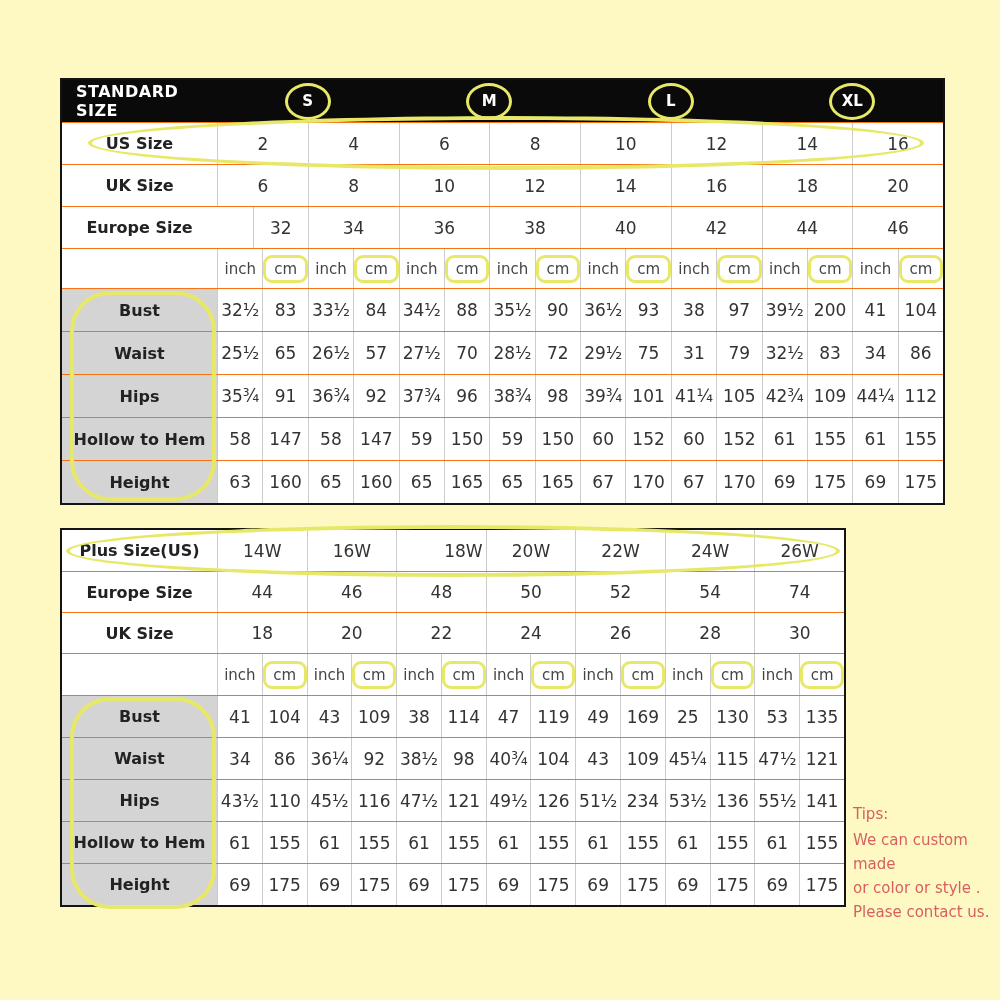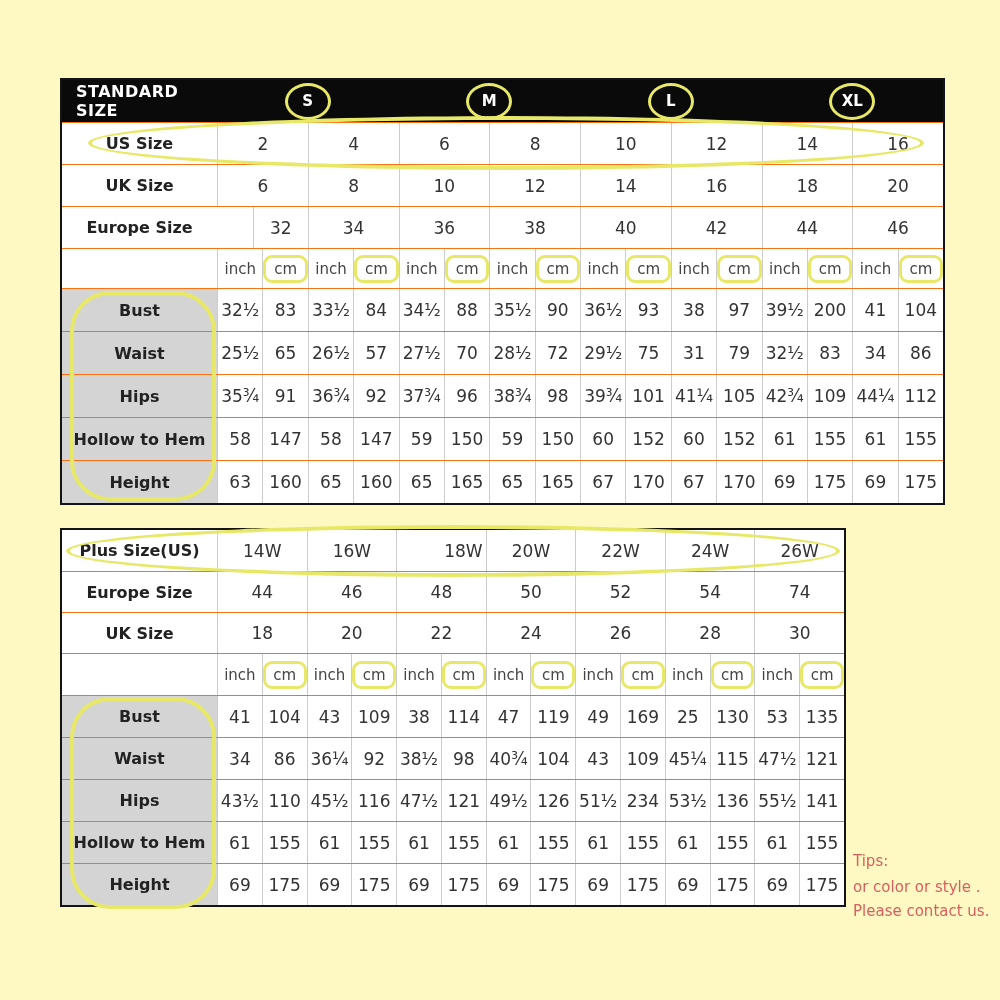--- a/index.html
+++ b/index.html
@@ -381,21 +381,22 @@
         <div class="cell value-cell">175</div>
         <div class="cell value-cell">69</div>
         <div class="cell value-cell">175</div>
         <div class="cell value-cell">69</div>
         <div class="cell value-cell">175</div>
         <div class="cell value-cell">69</div>
         <div class="cell value-cell">175</div>
       </div>
     </div>
 
-  <div class="tips" style="color: rgb(216, 95, 95); margin-top: 47px;">
+  <div class="tips" style="color: rgb(216, 95, 95);">
     <div class="tips-title">Tips:</div>
     <div class="tips-lines" id="tips-lines">
+        <div class="tips-line">We can custom made</div>
         <div class="tips-line">or color or style .</div>
         <div class="tips-line">Please contact us.</div>
       </div>
   </div>
 
 </div>
 
 </body></html>

